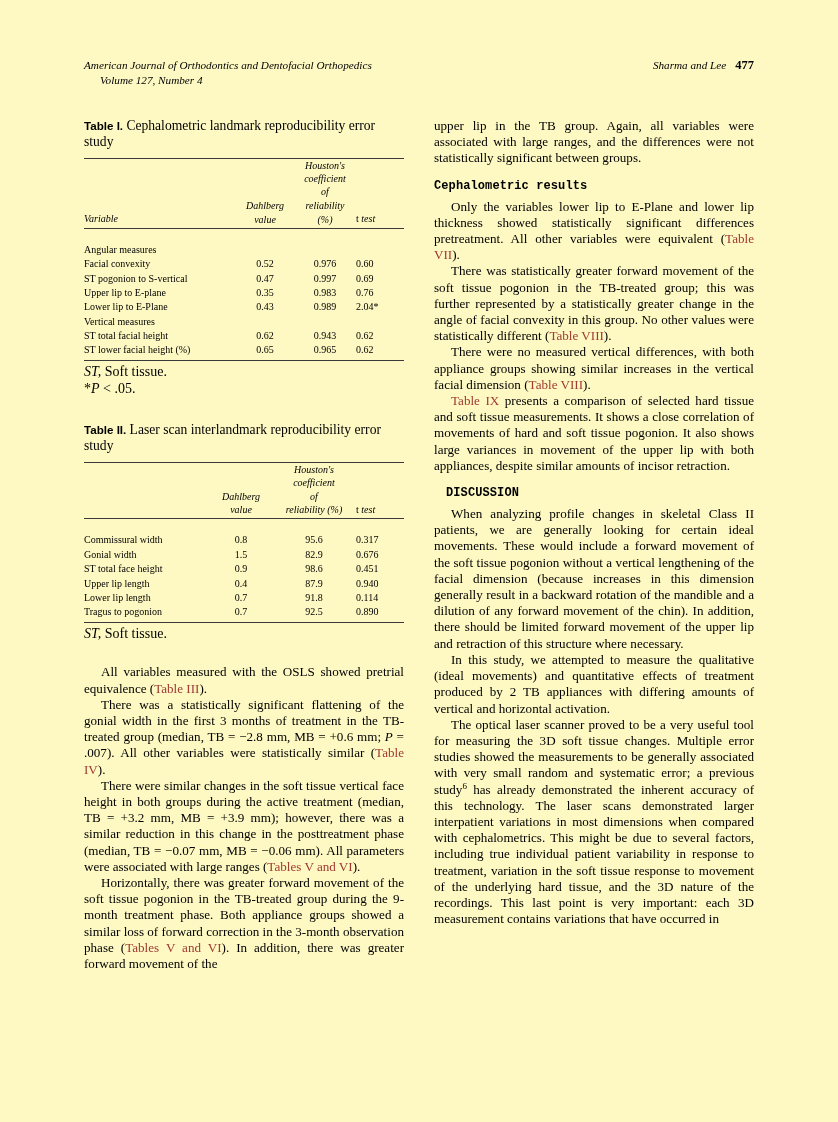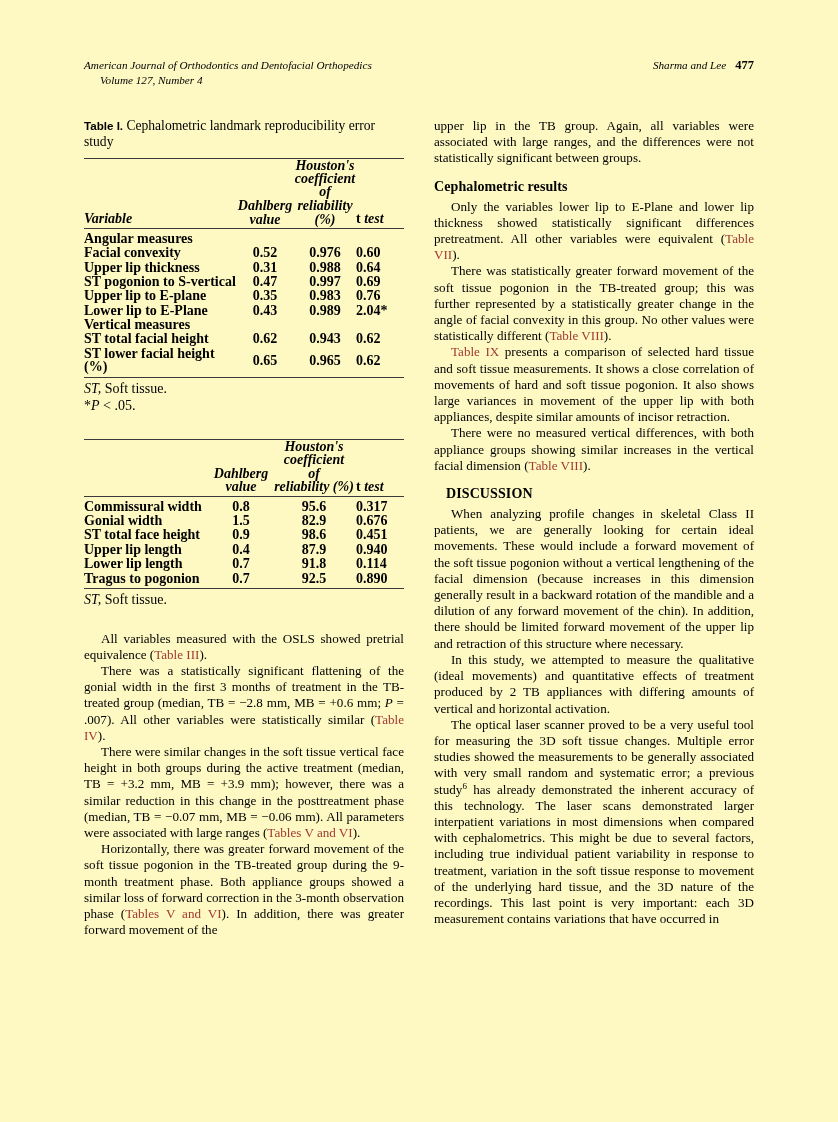--- a/index.html
+++ b/index.html
@@ -83,22 +83,22 @@
 
   .xref { color: #a03a33; }
 
   sup.ref {
     font-size: 9px;
     vertical-align: super;
     line-height: 0;
   }
 
   h3.subhead {
-    font-family: Liberation Serif, serif;
-    font-size: 14px;
+    font-family: Liberation Mono, monospace;
+    font-size: 12px;
     font-weight: bold;
     margin: 12px 0 5px 0;
     line-height: 15px;
     letter-spacing: 0.1px;
   }
   h3.subhead.caps {
     text-transform: none;
     padding-left: 12px;
   }
 
@@ -116,37 +116,36 @@
     font-size: 11.6px;
   }
   .table-caption .ttext {
     font-family: "Liberation Serif", serif;
     font-size: 13.6px;
   }
 
   table.data {
     width: 320px;
     border-collapse: collapse;
-    font-size: 14px;
+    font-size: 10px;
     line-height: 13.6px;
-    font-weight: bold;
   }
   table.data .rule-top td {
     border-top: 1.6px solid #3a3a3a;
   }
   table.data thead td {
     font-style: italic;
     vertical-align: bottom;
     padding: 0 0 1px 0;
   }
   table.data thead tr.hdr-last td {
     border-bottom: 1.1px solid #3a3a3a;
     padding-bottom: 2px;
   }
-  table.data tbody tr:first-child td { padding-top: 3px; }
+  table.data tbody tr:first-child td { padding-top: 14px; }
   table.data tbody td {
     padding: 0.4px 0;
   }
   table.data tbody tr.last-row td {
     border-bottom: 1.6px solid #3a3a3a;
     padding-bottom: 3px;
   }
   .c-var   { text-align: left; width: 152px; }
   .c-dahl  { text-align: center; width: 58px; }
   .c-hou   { text-align: center; width: 62px; }
@@ -237,26 +236,20 @@
               <td class="c-hou"></td>
               <td class="c-ttest"></td>
             </tr>
             <tr>
               <td class="c-var sub">Facial convexity</td>
               <td class="c-dahl">0.52</td>
               <td class="c-hou">0.976</td>
               <td class="c-ttest">0.60</td>
             </tr>
             <tr>
-              <td class="c-var sub">Upper lip thickness</td>
-              <td class="c-dahl">0.31</td>
-              <td class="c-hou">0.988</td>
-              <td class="c-ttest">0.64</td>
-            </tr>
-            <tr>
               <td class="c-var sub">ST pogonion to S-vertical</td>
               <td class="c-dahl">0.47</td>
               <td class="c-hou">0.997</td>
               <td class="c-ttest">0.69</td>
             </tr>
             <tr>
               <td class="c-var sub">Upper lip to E-plane</td>
               <td class="c-dahl">0.35</td>
               <td class="c-hou">0.983</td>
               <td class="c-ttest">0.76</td>
@@ -290,20 +283,24 @@
 
       <div class="tfoot">
         <span class="it">ST,</span><span> Soft tissue.</span>
       </div>
       <div class="tfoot tfoot-p">
         <span>*</span><span class="it">P</span><span> &lt; .05.</span>
       </div>
     </div>
 
     <div class="table-block" style="margin-top:26px;">
+      <div class="table-caption">
+        <span class="tnum">Table II.</span>
+        <span class="ttext">Laser scan interlandmark reproducibility error study</span>
+      </div>
 
       <table class="data t2">
         <thead>
           <tr class="rule-top">
             <td class="c-var"></td>
             <td class="c-dahl"></td>
             <td class="c-hou">
               <span class="hdr-stack">Houston's coefficient</span>
             </td>
             <td class="c-ttest"></td>
@@ -382,23 +379,23 @@
   <div class="col col-right">
 
     <p class="body noindent">upper lip in the TB group. Again, all variables were associated with large ranges, and the differences were not statistically significant between groups.</p>
 
     <h3 class="subhead">Cephalometric results</h3>
 
     <p class="body"><span>Only the variables lower lip to E-Plane and lower lip thickness showed statistically significant differences pretreatment. All other variables were equivalent (</span><span class="xref">Table VII</span><span>).</span></p>
 
     <p class="body"><span>There was statistically greater forward movement of the soft tissue pogonion in the TB-treated group; this was further represented by a statistically greater change in the angle of facial convexity in this group. No other values were statistically different (</span><span class="xref">Table VIII</span><span>).</span></p>
 
+    <p class="body"><span>There were no measured vertical differences, with both appliance groups showing similar increases in the vertical facial dimension (</span><span class="xref">Table VIII</span><span>).</span></p>
+
     <p class="body"><span class="xref">Table IX</span><span> presents a comparison of selected hard tissue and soft tissue measurements. It shows a close correlation of movements of hard and soft tissue pogonion. It also shows large variances in movement of the upper lip with both appliances, despite similar amounts of incisor retraction.</span></p>
-
-    <p class="body"><span>There were no measured vertical differences, with both appliance groups showing similar increases in the vertical facial dimension (</span><span class="xref">Table VIII</span><span>).</span></p>
 
     <h3 class="subhead caps">DISCUSSION</h3>
 
     <p class="body">When analyzing profile changes in skeletal Class II patients, we are generally looking for certain ideal movements. These would include a forward movement of the soft tissue pogonion without a vertical lengthening of the facial dimension (because increases in this dimension generally result in a backward rotation of the mandible and a dilution of any forward movement of the chin). In addition, there should be limited forward movement of the upper lip and retraction of this structure where necessary.</p>
 
     <p class="body">In this study, we attempted to measure the qualitative (ideal movements) and quantitative effects of treatment produced by 2 TB appliances with differing amounts of vertical and horizontal activation.</p>
 
     <p class="body"><span>The optical laser scanner proved to be a very useful tool for measuring the 3D soft tissue changes. Multiple error studies showed the measurements to be generally associated with very small random and systematic error; a previous study</span><sup class="ref">6</sup><span> has already demonstrated the inherent accuracy of this technology. The laser scans demonstrated larger interpatient variations in most dimensions when compared with cephalometrics. This might be due to several factors, including true individual patient variability in response to treatment, variation in the soft tissue response to movement of the underlying hard tissue, and the 3D nature of the recordings. This last point is very important: each 3D measurement contains variations that have occurred in</span></p>
   </div>
 

